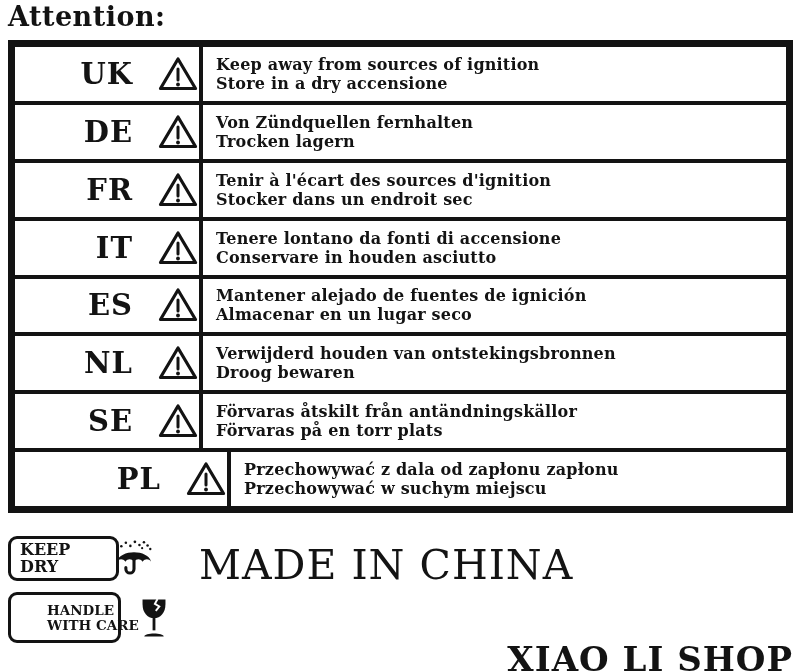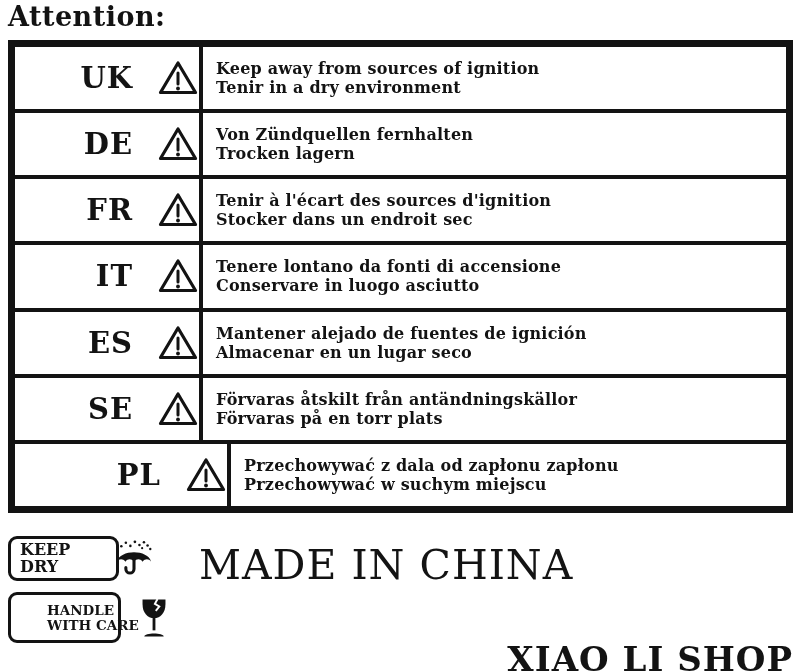--- a/index.html
+++ b/index.html
@@ -118,21 +118,21 @@
       <span class="tri">
         <svg width="42" height="38" viewBox="0 0 42 38">
             <path d="M21 4 L38.5 33.5 L3.5 33.5 Z" fill="none" stroke="#131313" stroke-width="3.2" stroke-linejoin="round"></path>
             <line x1="21" y1="14" x2="21" y2="25" stroke="#131313" stroke-width="3" stroke-linecap="round"></line>
             <circle cx="21" cy="29.5" r="1.9" fill="#131313"></circle>
           </svg>
       </span>
     </div>
     <div class="cell-text">
       <div>Keep away from sources of ignition</div>
-      <div>Tenir in a dry environment</div>
+      <div>Store in a dry accensione</div>
     </div>
   </div>
 
   <div class="row">
     <div class="cell-lang">
       <span class="lang">DE</span>
       <span class="tri">
         <svg width="42" height="38" viewBox="0 0 42 38">
             <path d="M21 4 L38.5 33.5 L3.5 33.5 Z" fill="none" stroke="#131313" stroke-width="3.2" stroke-linejoin="round"></path>
             <line x1="21" y1="14" x2="21" y2="25" stroke="#131313" stroke-width="3" stroke-linecap="round"></line>
@@ -169,41 +169,57 @@
       <span class="tri">
         <svg width="42" height="38" viewBox="0 0 42 38">
             <path d="M21 4 L38.5 33.5 L3.5 33.5 Z" fill="none" stroke="#131313" stroke-width="3.2" stroke-linejoin="round"></path>
             <line x1="21" y1="14" x2="21" y2="25" stroke="#131313" stroke-width="3" stroke-linecap="round"></line>
             <circle cx="21" cy="29.5" r="1.9" fill="#131313"></circle>
           </svg>
       </span>
     </div>
     <div class="cell-text">
       <div>Tenere lontano da fonti di accensione</div>
-      <div>Conservare in luogo asciutto</div>
+      <div>Conservare in houden asciutto</div>
     </div>
   </div>
 
   <div class="row">
     <div class="cell-lang">
       <span class="lang">ES</span>
       <span class="tri">
         <svg width="42" height="38" viewBox="0 0 42 38">
             <path d="M21 4 L38.5 33.5 L3.5 33.5 Z" fill="none" stroke="#131313" stroke-width="3.2" stroke-linejoin="round"></path>
             <line x1="21" y1="14" x2="21" y2="25" stroke="#131313" stroke-width="3" stroke-linecap="round"></line>
             <circle cx="21" cy="29.5" r="1.9" fill="#131313"></circle>
           </svg>
       </span>
     </div>
     <div class="cell-text">
       <div>Mantener alejado de fuentes de ignición</div>
       <div>Almacenar en un lugar seco</div>
     </div>
   </div>
 
+  <div class="row">
+    <div class="cell-lang">
+      <span class="lang">NL</span>
+      <span class="tri">
+        <svg width="42" height="38" viewBox="0 0 42 38">
+            <path d="M21 4 L38.5 33.5 L3.5 33.5 Z" fill="none" stroke="#131313" stroke-width="3.2" stroke-linejoin="round"></path>
+            <line x1="21" y1="14" x2="21" y2="25" stroke="#131313" stroke-width="3" stroke-linecap="round"></line>
+            <circle cx="21" cy="29.5" r="1.9" fill="#131313"></circle>
+          </svg>
+      </span>
+    </div>
+    <div class="cell-text">
+      <div>Verwijderd houden van ontstekingsbronnen</div>
+      <div>Droog bewaren</div>
+    </div>
+  </div>
 
   <div class="row">
     <div class="cell-lang">
       <span class="lang">SE</span>
       <span class="tri">
         <svg width="42" height="38" viewBox="0 0 42 38">
             <path d="M21 4 L38.5 33.5 L3.5 33.5 Z" fill="none" stroke="#131313" stroke-width="3.2" stroke-linejoin="round"></path>
             <line x1="21" y1="14" x2="21" y2="25" stroke="#131313" stroke-width="3" stroke-linecap="round"></line>
             <circle cx="21" cy="29.5" r="1.9" fill="#131313"></circle>
           </svg>

